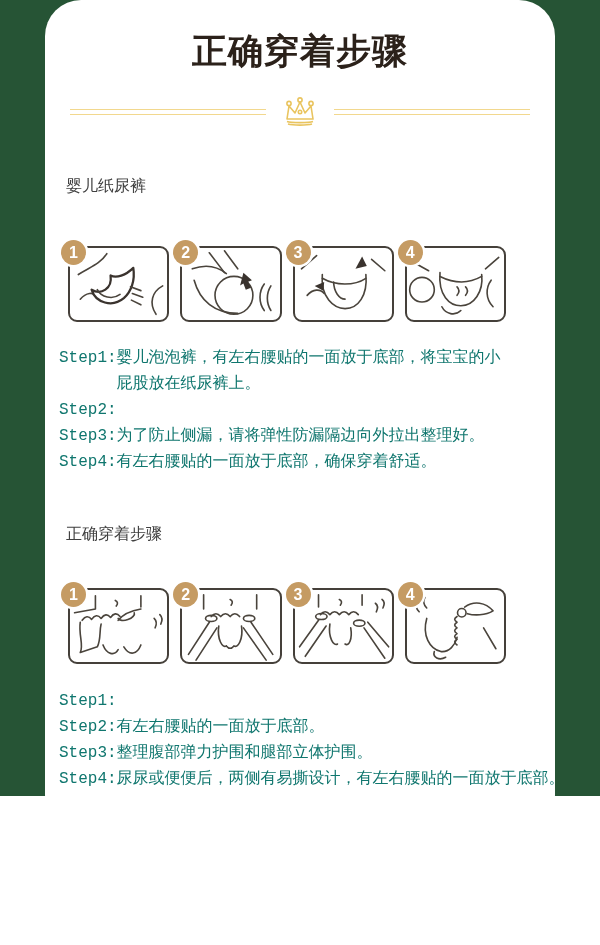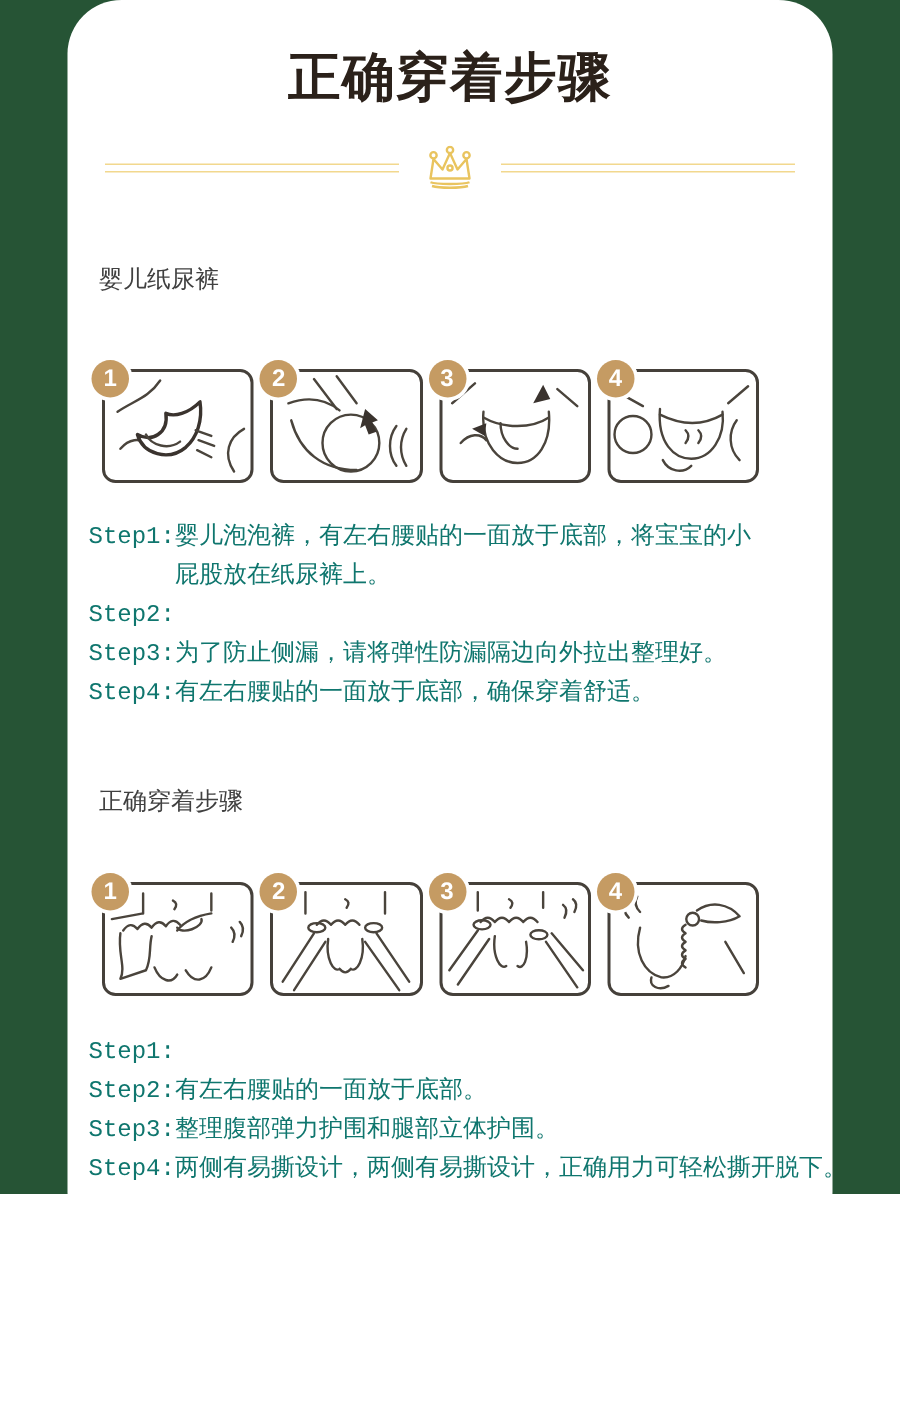--- a/index.html
+++ b/index.html
@@ -188,18 +188,18 @@
       <div class="step">
         <span class="lbl">Step2:</span>
         <span class="txt">有左右腰贴的一面放于底部。</span>
       </div>
       <div class="step">
         <span class="lbl">Step3:</span>
         <span class="txt">整理腹部弹力护围和腿部立体护围。</span>
       </div>
       <div class="step">
         <span class="lbl">Step4:</span>
-        <span class="txt">两侧有易撕设计，两侧有易撕设计，正确用力可轻松撕开脱下。</span>
+        <span class="txt">尿尿或便便后，两侧有易撕设计，有左右腰贴的一面放于底部。</span>
       </div>
     </div>
 
   </div>
 </div>
 
 </body></html>

